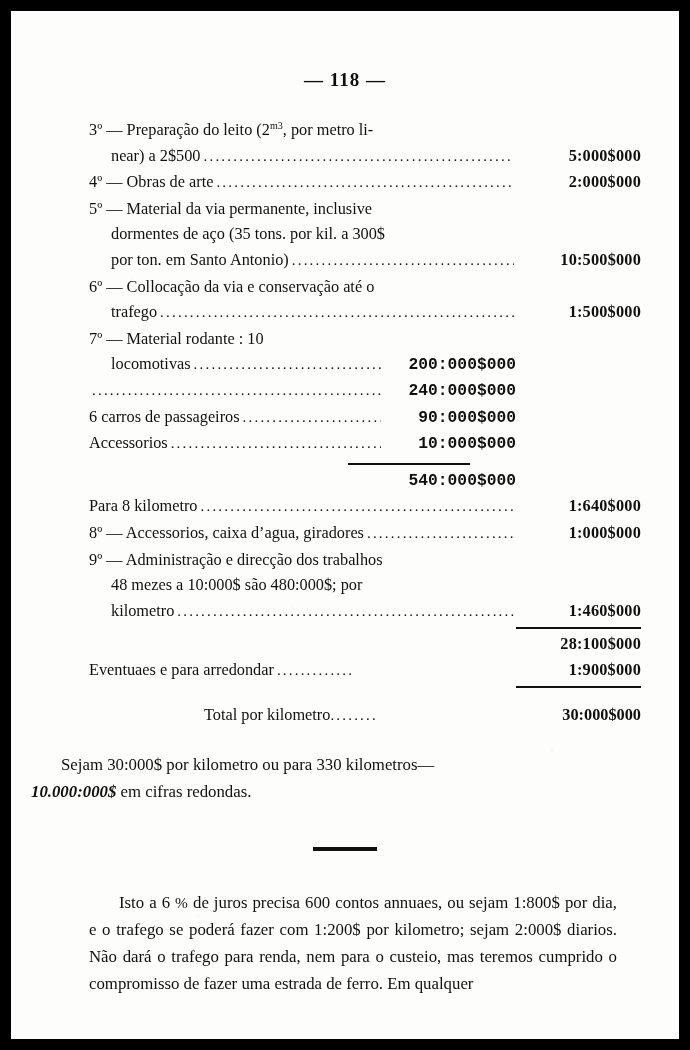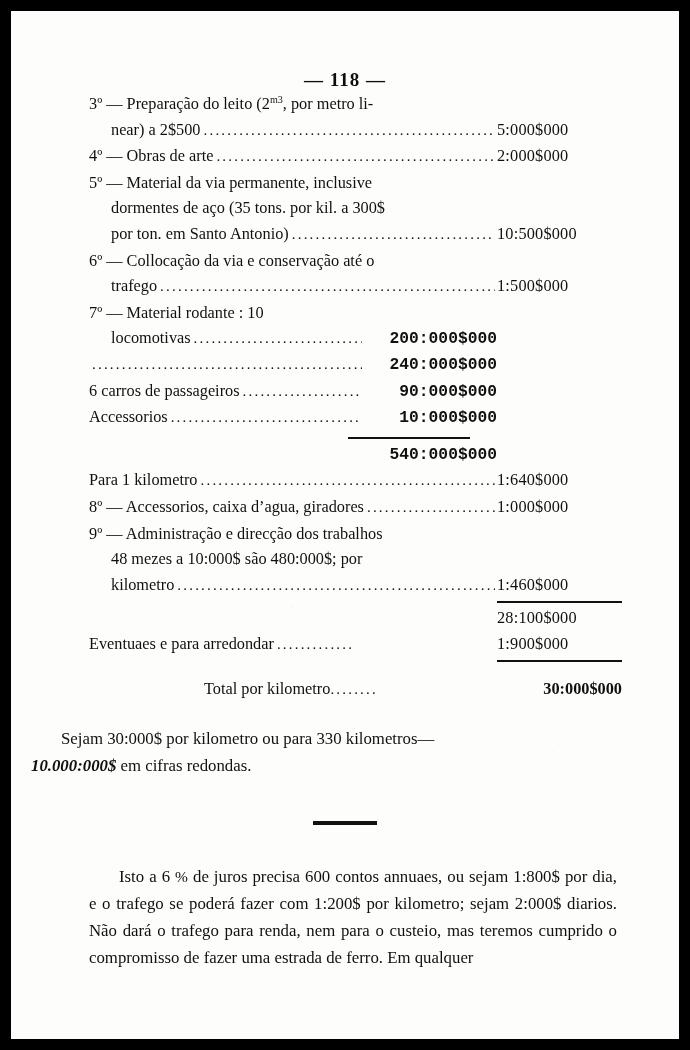--- a/index.html
+++ b/index.html
@@ -46,22 +46,23 @@
     text-align: center;
     font-size: 19px;
     font-weight: bold;
     letter-spacing: 1px;
     margin-top: 58px;
     color: #0d0d0d;
   }
 
   
   .ledger {
+    margin-top: 26px;
     padding-left: 78px;
-    padding-right: 57px;
+    padding-right: 38px;
     font-size: 16.3px;
     line-height: 25.6px;
   }
   .row {
     display: flex;
     align-items: baseline;
     white-space: nowrap;
   }
   .desc {
     flex: 0 0 auto;
@@ -71,22 +72,22 @@
     flex: 1 1 auto;
     overflow: hidden;
     white-space: nowrap;
     margin: 0 2px 0 3px;
     letter-spacing: 2.2px;
     color: #151414;
     font-size: 15px;
   }
   .amt {
     flex: 0 0 auto;
-    text-align: left;
-    font-weight: normal;
+    text-align: right;
+    font-weight: bold;
     letter-spacing: 0.2px;
   }
   .amt.right-col { width: 125px; }
 
   
   .inner-row {
     display: flex;
     align-items: baseline;
     white-space: nowrap;
   }
@@ -254,21 +255,21 @@
         <div class="rule-mid"></div>
 
         <div class="inner-row subtotal-row">
           <span class="inner-leader"></span>
           <span class="inner-amt">540:000$000</span>
           <span class="inner-pad"></span>
         </div>
       </div>
 
       <div class="row">
-        <span class="desc">Para 1 kilometro</span>
+        <span class="desc">Para 8 kilometro</span>
         <span class="leader">........................................................................................</span>
         <span class="amt right-col">1:640$000</span>
       </div>
 
       <div class="row">
         <span class="desc">8º — Accessorios, caixa d’agua, giradores</span>
         <span class="leader">........................................................................................</span>
         <span class="amt right-col">1:000$000</span>
       </div>
 

